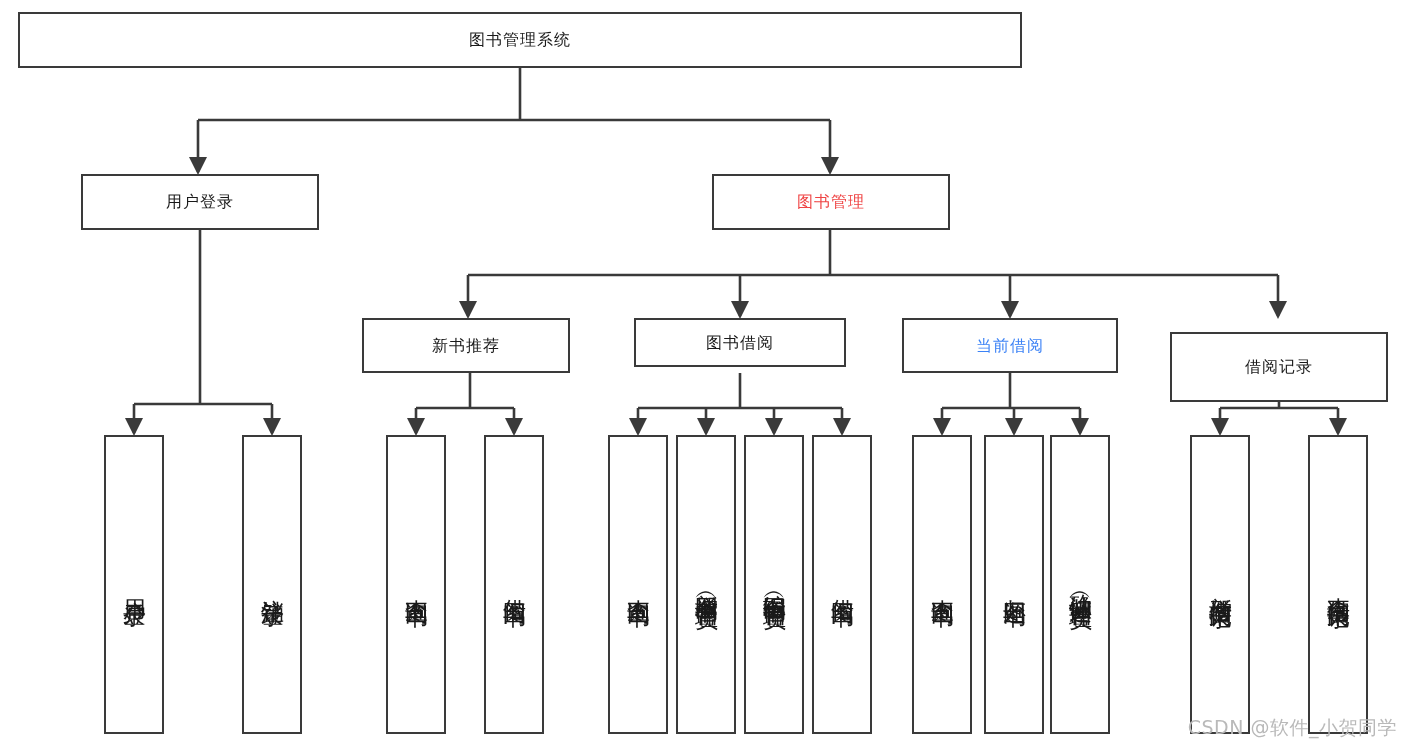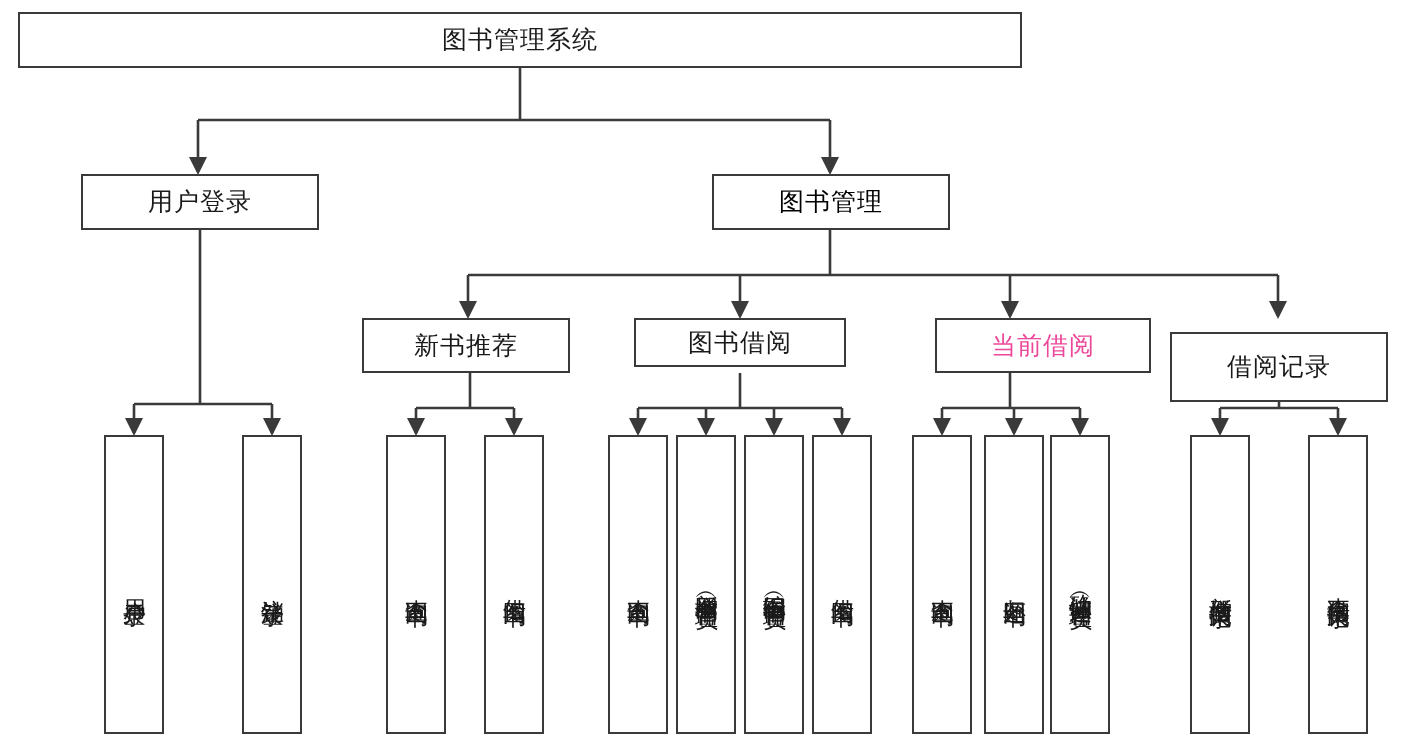--- a/index.html
+++ b/index.html
@@ -29,21 +29,21 @@
     position: absolute;
     box-sizing: border-box;
     border: 2px solid #3a3a3a;
     background: #ffffff;
     display: flex;
     align-items: center;
     justify-content: center;
     color: #1a1a1a;
   }
   .node.horizontal {
-    font-size: 25px;
+    font-size: 16px;
     line-height: 1.1;
     letter-spacing: 1px;
   }
   .node.vertical {
     writing-mode: vertical-rl;
     text-orientation: upright;
     font-size: 23px;
     line-height: 1.12;
     letter-spacing: 2px;
     padding: 6px 0;
@@ -122,30 +122,30 @@
     </g>
   </svg>
 
   <div id="node-layer">
       <div class="node horizontal" style="left: 18px; top: 12px; width: 1004px; height: 56px; border-color: rgb(58, 58, 58); background: rgb(255, 255, 255); color: rgb(26, 26, 26);">
         <span class="node-text">图书管理系统</span>
       </div>
       <div class="node horizontal" style="left: 81px; top: 174px; width: 238px; height: 56px; border-color: rgb(58, 58, 58); background: rgb(255, 255, 255); color: rgb(26, 26, 26);">
         <span class="node-text">用户登录</span>
       </div>
-      <div class="node horizontal" style="left: 712px; top: 174px; width: 238px; height: 56px; border-color: rgb(58, 58, 58); background: rgb(255, 255, 255); color: #000000;">
+      <div class="node horizontal" style="left: 712px; top: 174px; width: 238px; height: 56px; border-color: rgb(58, 58, 58); background: rgb(255, 255, 255); color: #ef4444;">
         <span class="node-text">图书管理</span>
       </div>
       <div class="node horizontal" style="left: 362px; top: 318px; width: 208px; height: 55px; border-color: rgb(58, 58, 58); background: rgb(255, 255, 255); color: rgb(26, 26, 26);">
         <span class="node-text">新书推荐</span>
       </div>
       <div class="node horizontal" style="left: 634px; top: 318px; width: 212px; height: 49px; border-color: rgb(58, 58, 58); background: rgb(255, 255, 255); color: rgb(26, 26, 26);">
         <span class="node-text">图书借阅</span>
       </div>
-      <div class="node horizontal" style="left: 935px; top: 318px; width: 216px; height: 55px; border-color: rgb(58, 58, 58); background: rgb(255, 255, 255); color: #ec4899;">
+      <div class="node horizontal" style="left: 902px; top: 318px; width: 216px; height: 55px; border-color: rgb(58, 58, 58); background: rgb(255, 255, 255); color: #3b82f6;">
         <span class="node-text">当前借阅</span>
       </div>
       <div class="node horizontal" style="left: 1170px; top: 332px; width: 218px; height: 70px; border-color: rgb(58, 58, 58); background: rgb(255, 255, 255); color: rgb(26, 26, 26);">
         <span class="node-text">借阅记录</span>
       </div>
       <div class="node vertical" style="left: 104px; top: 435px; width: 60px; height: 299px; border-color: rgb(58, 58, 58); background: rgb(255, 255, 255); color: rgb(26, 26, 26);">
         <span class="node-text">用户登录</span>
       </div>
       <div class="node vertical" style="left: 242px; top: 435px; width: 60px; height: 299px; border-color: rgb(58, 58, 58); background: rgb(255, 255, 255); color: rgb(26, 26, 26);">
         <span class="node-text">注销登录</span>
@@ -178,13 +178,14 @@
         <span class="node-text">确认归还（管理员）</span>
       </div>
       <div class="node vertical" style="left: 1190px; top: 435px; width: 60px; height: 299px; border-color: rgb(58, 58, 58); background: rgb(255, 255, 255); color: rgb(26, 26, 26);">
         <span class="node-text">新增借阅记录</span>
       </div>
       <div class="node vertical" style="left: 1308px; top: 435px; width: 60px; height: 299px; border-color: rgb(58, 58, 58); background: rgb(255, 255, 255); color: rgb(26, 26, 26);">
         <span class="node-text">查询借阅记录</span>
       </div>
     </div>
 
+  <div id="watermark">CSDN @软件_小贺同学</div>
 </div>
 
 </body></html>

